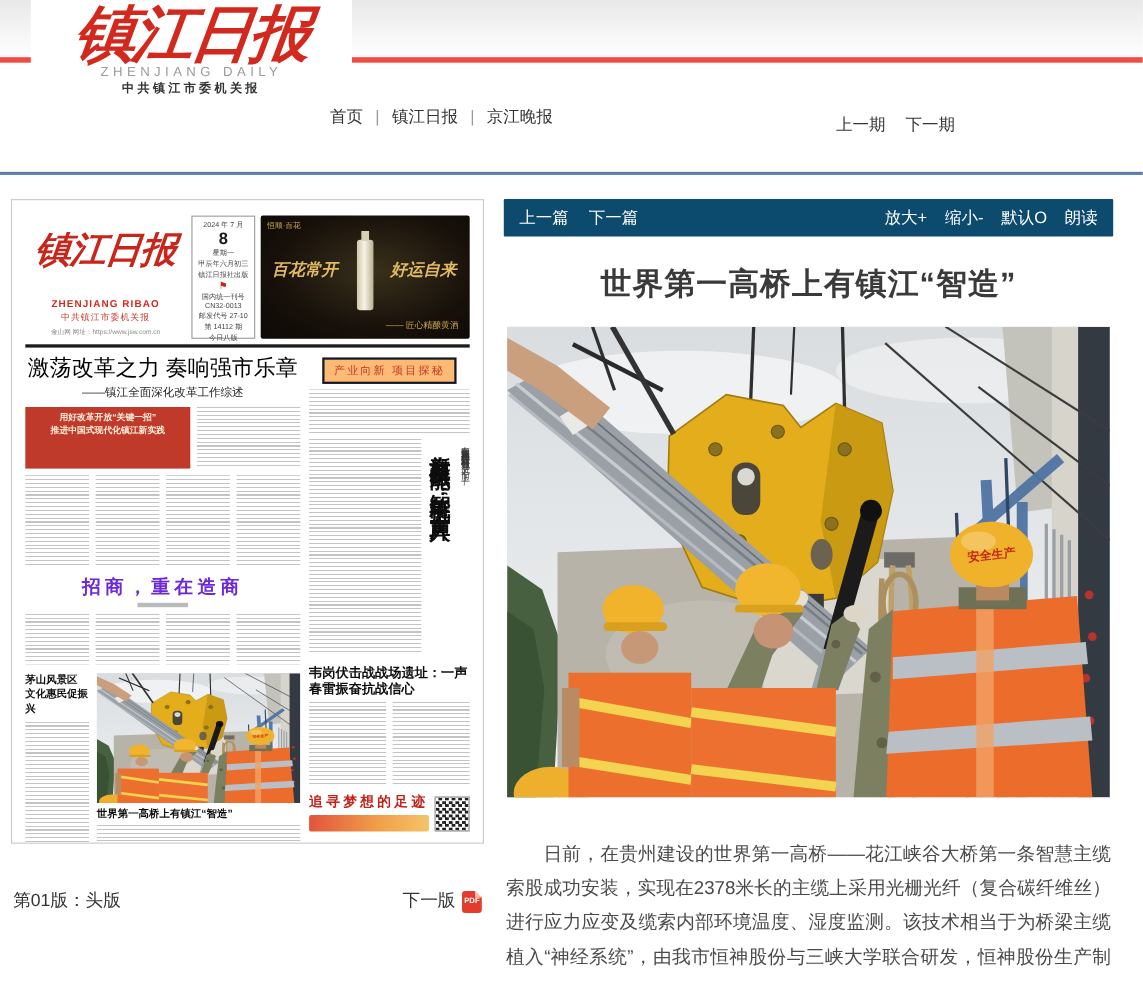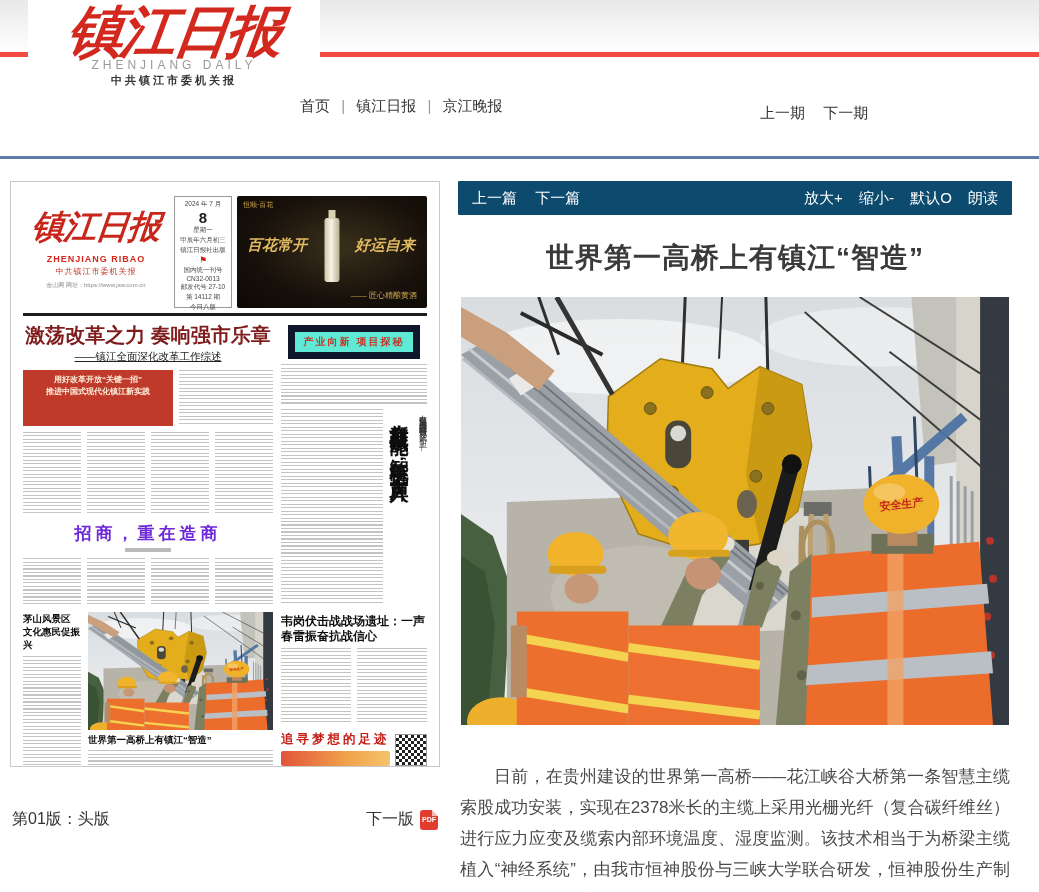--- a/index.html
+++ b/index.html
@@ -35,21 +35,21 @@
   .pdf-icon{display:inline-block;width:18px;height:20px;background:#e23c2d;border-radius:3px;
     color:#fff;font-size:7px;font-weight:bold;text-align:center;line-height:20px;position:relative;cursor:pointer;}
   .pdf-icon::after{content:"";position:absolute;right:0;top:0;border:3px solid #fff;
     border-left-color:#f8b9b2;border-bottom-color:#f8b9b2;}
 
   
   .mast{display:flex;gap:5px;height:112px;}
   .mast-left{width:146px;padding-top:8px;}
   .mini-calli{font-family:"DejaVu Serif",serif;font-style:italic;font-weight:bold;font-size:33px;
     color:#c8251b;transform:skewX(-6deg);letter-spacing:-1px;line-height:46px;text-align:center;white-space:nowrap;}
-  .mini-pinyin{font-size:9px;font-weight:bold;color:#d5261c;letter-spacing:1px;text-align:center;margin-top:4px;}
+  .mini-pinyin{font-size:9px;font-weight:bold;color:#d5261c;letter-spacing:1px;text-align:center;margin-top:21px;}
   .mini-org{font-size:8px;color:#c0392b;text-align:center;letter-spacing:1px;margin-top:2px;}
   .mini-url{font-size:6px;color:#888;text-align:center;margin-top:4px;}
   .datebox{width:58px;border:1px solid #9a9a9a;box-sizing:border-box;text-align:center;
     font-size:6.5px;color:#444;padding:3px 1px;display:flex;flex-direction:column;gap:1px;}
   .d-day{font-size:15px;font-weight:bold;color:#1a1a1a;line-height:15px;}
   .d-flag{color:#cf2217;font-size:9px;line-height:9px;}
   .adbox{flex:1;position:relative;color:#d9b25e;overflow:hidden;border-radius:2px;
     background:radial-gradient(ellipse at 55% 45%, #39301b 0%, #17100a 62%, #0d0906 100%);}
   .ad-brand{position:absolute;top:4px;left:6px;font-size:7px;color:#caa64f;}
   .ad-slogan-l,.ad-slogan-r{position:absolute;top:40px;font-size:15px;font-weight:bold;color:#e2ba62;
@@ -60,34 +60,34 @@
   .bottle::before{content:"";position:absolute;left:4px;top:-8px;width:7px;height:9px;background:#d8d0b2;}
   .ad-tag{position:absolute;bottom:7px;right:10px;font-size:8px;color:#caa64f;}
   .black-rule{border-bottom:3px solid #1c1c1c;margin:5px 0 7px;}
 
   .ft{background:repeating-linear-gradient(to bottom,#b0b0b0 0,#b0b0b0 1px,transparent 1px,transparent 3.5px);opacity:.75;}
   .fcols{display:flex;gap:6px;} .fcols>div{flex:1;}
 
   .paper-cols{display:flex;gap:8px;}
   .pcol-main{width:250px;}
   .pcol-side{flex:1;min-width:0;}
-  .p-head1{font-size:20px;font-weight:bold;color:#7f1d1d;text-align:center;line-height:24px;white-space:nowrap;}
-  .p-head1-sub{font-size:10.5px;color:#222;text-align:center;margin:3px 0 6px;text-decoration:underline;}
+  .p-head1{font-size:20px;font-weight:normal;color:#000000;text-align:center;line-height:24px;white-space:nowrap;}
+  .p-head1-sub{font-size:10.5px;color:#222;text-align:center;margin:3px 0 6px;}
   .p-redbox-row{display:flex;gap:6px;height:56px;margin-bottom:6px;}
   .p-redbox{background:#c03a2b;color:#fdeedb;font-size:8px;line-height:1.55;text-align:center;
     width:150px;box-sizing:border-box;padding:4px 4px;font-weight:bold;}
   .p-head2{font-size:17px;font-weight:bold;color:#6d28d9;text-align:center;letter-spacing:4px;margin:8px 0 3px;white-space:nowrap;}
   .p-byline{height:4px;width:46px;margin:0 auto 6px;background:#bbb;}
   .p-bottom{display:flex;gap:7px;margin-top:8px;height:192px;}
   .p-maoshan{width:58px;}
   .p-maoshan h4{font-size:9.5px;font-weight:bold;color:#0d0d0d;margin:0;line-height:13px;}
   .p-photo{flex:1;min-width:0;}
   .thumb-photo{width:100%;height:118px;display:block;background:#d8dbdd;}
   .p-photo-caption{font-size:9.5px;font-weight:bold;color:#0d0d0d;margin:4px 0 3px;white-space:nowrap;}
-  .p-tagbox{border:7px solid #0f172a;background:#5eead4;color:#c0392b;font-weight:bold;font-size:10px;
+  .p-tagbox{border:2px solid #0f172a;background:#fdba74;color:#c0392b;font-weight:normal;font-size:10px;
     text-align:center;letter-spacing:2px;width:118px;margin:2px auto 5px;padding:3px 0;white-space:nowrap;}
   .p-vert{display:flex;gap:5px;height:196px;margin-top:5px;}
   .p-vert-fill{flex:1;}
   .p-vert-head{writing-mode:vertical-rl;font-size:19px;font-weight:bold;color:#0d0d0d;
     letter-spacing:2px;line-height:23px;}
   .p-vert-lead{writing-mode:vertical-rl;font-size:8px;color:#333;letter-spacing:1px;}
   .p-head3{font-size:12px;font-weight:bold;color:#0d0d0d;margin:9px 0 4px;line-height:15px;}
   .p-dream{margin-top:7px;display:flex;gap:5px;align-items:flex-end;}
   .p-dream-left{flex:1;}
   .p-dream-title{color:#c32017;font-weight:bold;font-size:12.5px;letter-spacing:3px;white-space:nowrap;}

